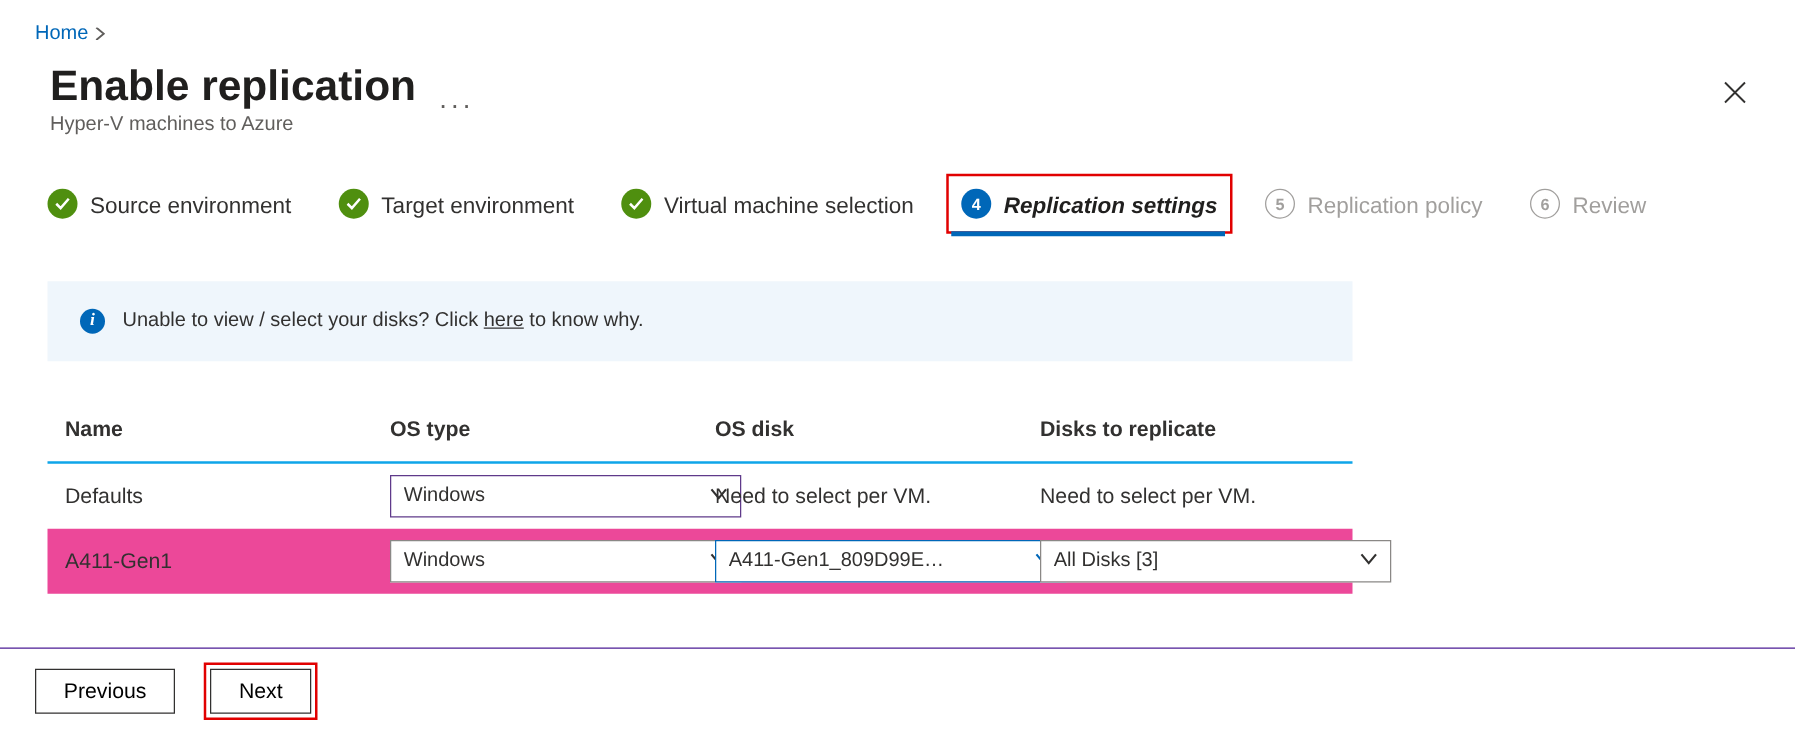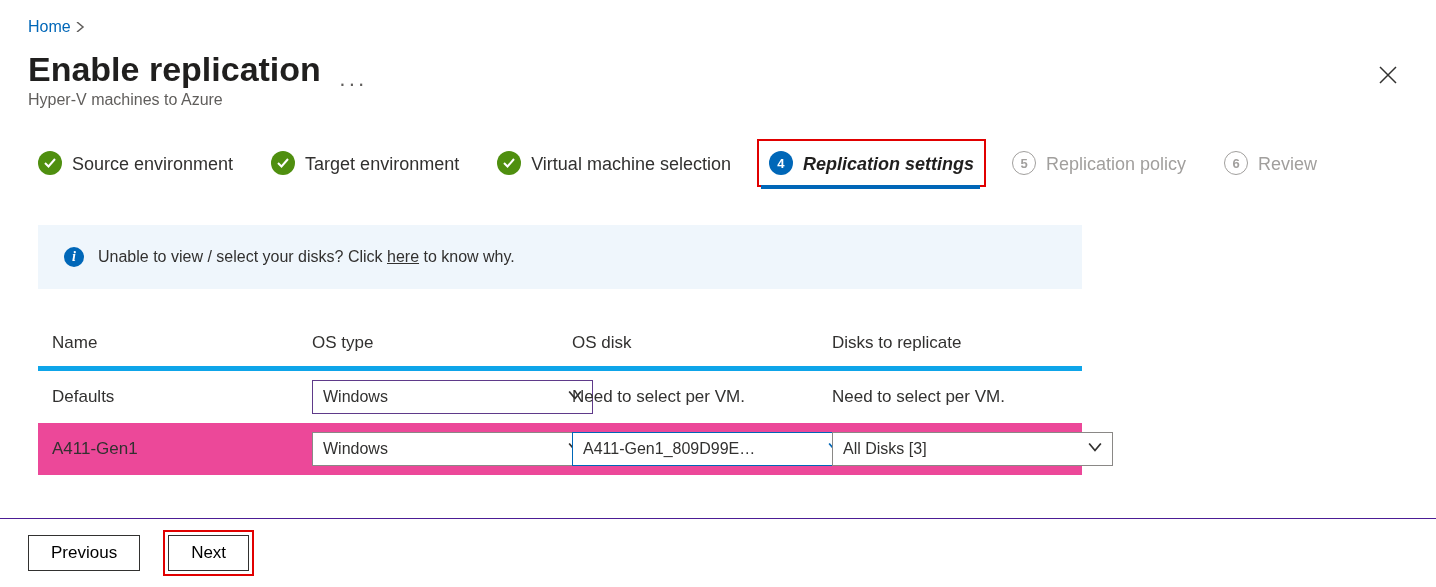--- a/index.html
+++ b/index.html
@@ -33,20 +33,21 @@
     .header {
       padding: 6px 28px 12px 28px;
       display: flex;
       align-items: flex-start;
       justify-content: space-between;
     }
     .header-left {
       display: flex;
       align-items: center;
       gap: 18px;
+      margin-left: 12px;
     }
     .title-block h1 {
       font-size: 34px;
       font-weight: 600;
       color: #201f1e;
     }
     .subtitle {
       font-size: 16px;
       color: #605e5c;
       margin-top: 2px;
@@ -147,21 +148,21 @@
       max-width: 1044px;
       font-size: 17px;
     }
     .row {
       display: grid;
       grid-template-columns: 260px 260px 260px 260px;
       align-items: center;
       padding: 8px 14px;
       min-height: 52px;
     }
-    .row.head { font-weight: 400; border-bottom: 5px solid #0ea5e9; }
+    .row.head { font-weight: 700; border-bottom: 2px solid #0ea5e9; }
     .row.alt { background: #ec4899; }
 
     .dropdown {
       display: flex;
       align-items: center;
       justify-content: space-between;
       border: 1px solid #8a8886;
       background: #fff;
       height: 34px;
       padding: 0 10px;

